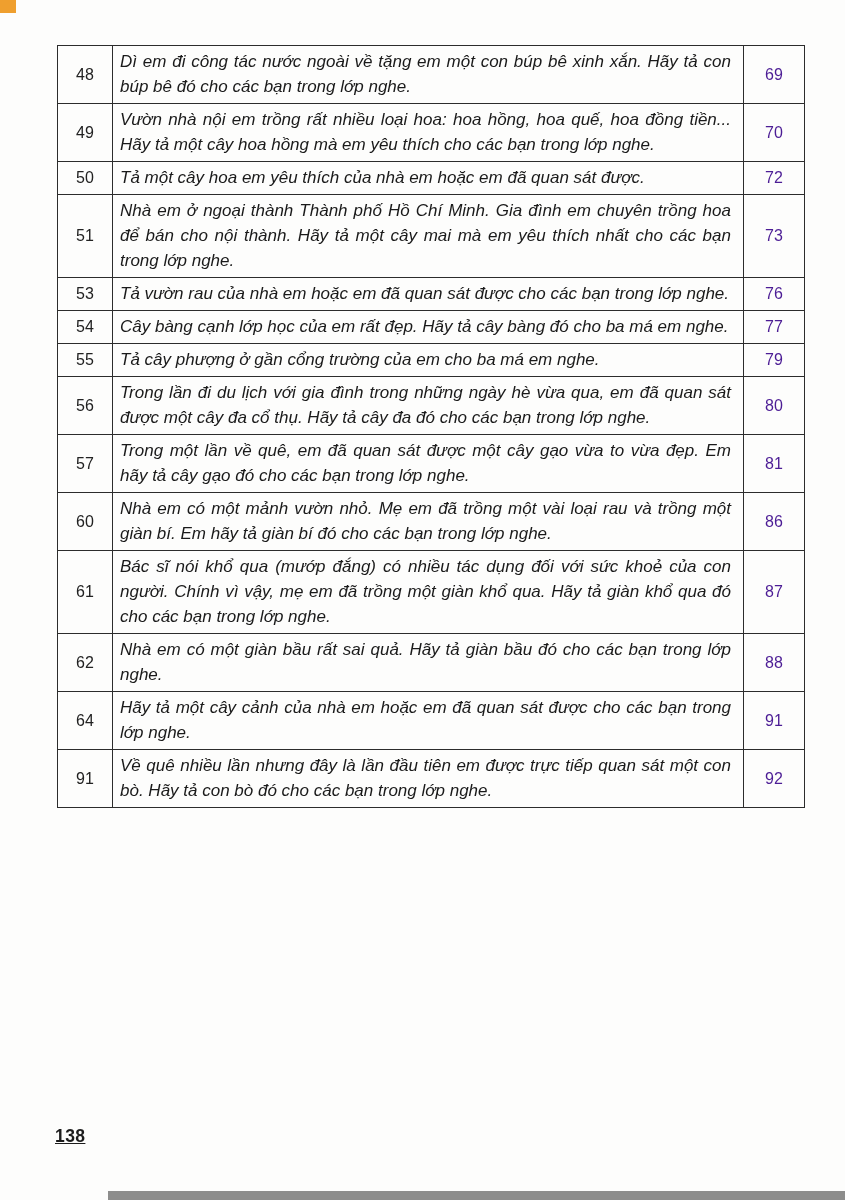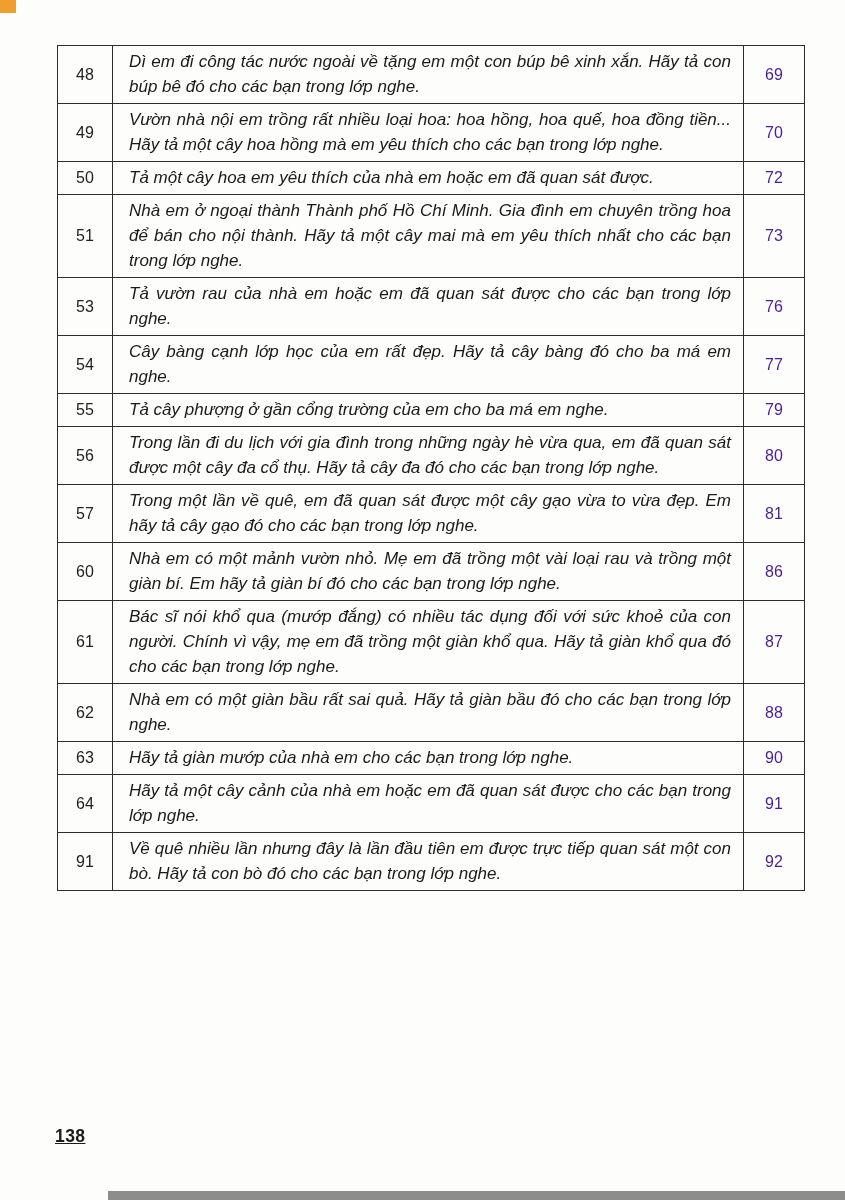--- a/index.html
+++ b/index.html
@@ -46,21 +46,21 @@
     width: 52px;
     text-align: center;
     font-size: 16px;
     font-style: normal;
     color: #222;
   }
   td.col-title {
     font-size: 17px;
     font-style: italic;
     text-align: justify;
-    padding: 3px 12px 4px 16px;
+    padding: 3px 12px 4px 7px;
     line-height: 25px;
     color: #1a1a1a;
   }
   td.col-page {
     width: 58px;
     text-align: center;
     font-size: 16px;
     font-style: normal;
     color: #4c1d95;
   }
@@ -137,25 +137,20 @@
           <td class="col-num">61</td>
           <td class="col-title">Bác sĩ nói khổ qua (mướp đắng) có nhiều tác dụng đối với sức khoẻ của con người. Chính vì vậy, mẹ em đã trồng một giàn khổ qua. Hãy tả giàn khổ qua đó cho các bạn trong lớp nghe.</td>
           <td class="col-page">87</td>
         </tr>
         <tr>
           <td class="col-num">62</td>
           <td class="col-title">Nhà em có một giàn bầu rất sai quả. Hãy tả giàn bầu đó cho các bạn trong lớp nghe.</td>
           <td class="col-page">88</td>
         </tr>
         <tr>
-          <td class="col-num">63</td>
-          <td class="col-title">Hãy tả giàn mướp của nhà em cho các bạn trong lớp nghe.</td>
-          <td class="col-page">90</td>
-        </tr>
-        <tr>
           <td class="col-num">64</td>
           <td class="col-title">Hãy tả một cây cảnh của nhà em hoặc em đã quan sát được cho các bạn trong lớp nghe.</td>
           <td class="col-page">91</td>
         </tr>
         <tr>
           <td class="col-num">91</td>
           <td class="col-title">Về quê nhiều lần nhưng đây là lần đầu tiên em được trực tiếp quan sát một con bò. Hãy tả con bò đó cho các bạn trong lớp nghe.</td>
           <td class="col-page">92</td>
         </tr>
       </tbody>

